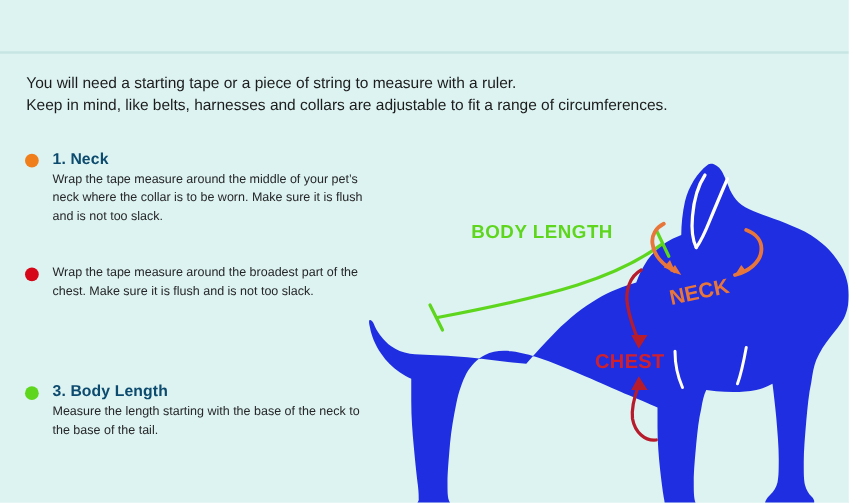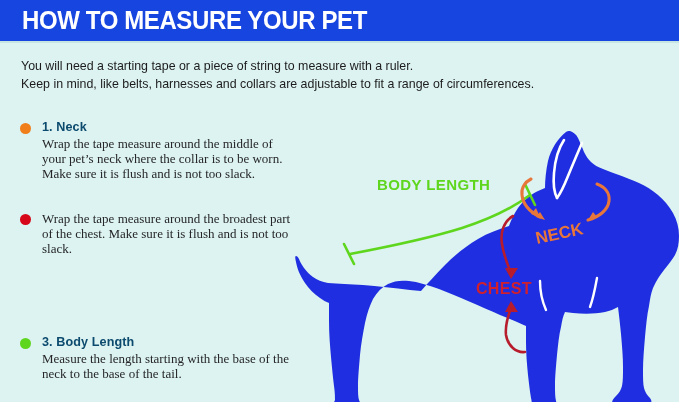--- a/index.html
+++ b/index.html
@@ -45,55 +45,51 @@
     line-height:18px;
     white-space:nowrap;
   }
   #intro div{white-space:nowrap;}
   
   .step{
     position:absolute;left:20px;width:272px;
   }
   #step-0{top:120px;}
   #step-1{top:211px;}
-  #step-2{top:306px;margin-top:29px;}
+  #step-2{top:306px;}
   .step-bullet{
     position:absolute;left:0;top:3px;
     width:11px;height:11px;border-radius:50%;
   }
   .step-body{margin-left:22px;}
   .step-title{
     font-weight:bold;
     font-size:12.6px;
     line-height:15px;
     color:#0c4a6e;
     letter-spacing:0.1px;
     margin-bottom:1px;
   }
   .step-desc{
-    font-size:13px;
+    font-size:10px;
     line-height:15px;
     color:#262628;
-    font-family:Liberation Serif, serif;
   }
   
   #illustration{
     position:absolute;left:292px;top:116px;
     width:388px;height:302px;
   }
   #illustration svg{display:block;}
 </style>
 </head>
 <body>
 
 <div id="page">
 
-  <div id="header">
-    <div id="header-title">HOW TO MEASURE YOUR PET</div>
-  </div>
   <div id="header-rule"></div>
 
   <div id="intro">
     <div>You will need a starting tape or a piece of string to measure with a ruler.</div>
     <div>Keep in mind, like belts, harnesses and collars are adjustable to fit a range of circumferences.</div>
   </div>
 
   <div class="step" id="step-0">
     <span class="step-bullet" style="background:#f07e1a"></span>
     <div class="step-body">

